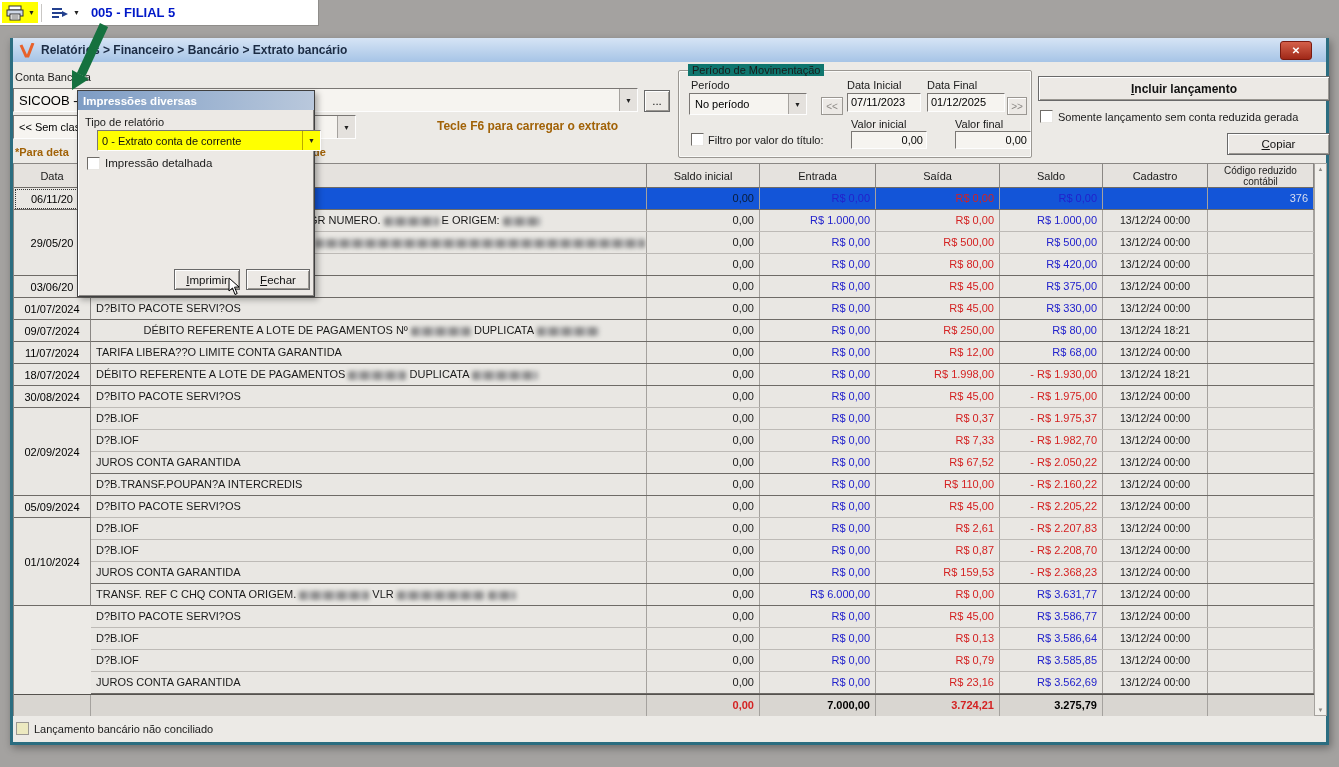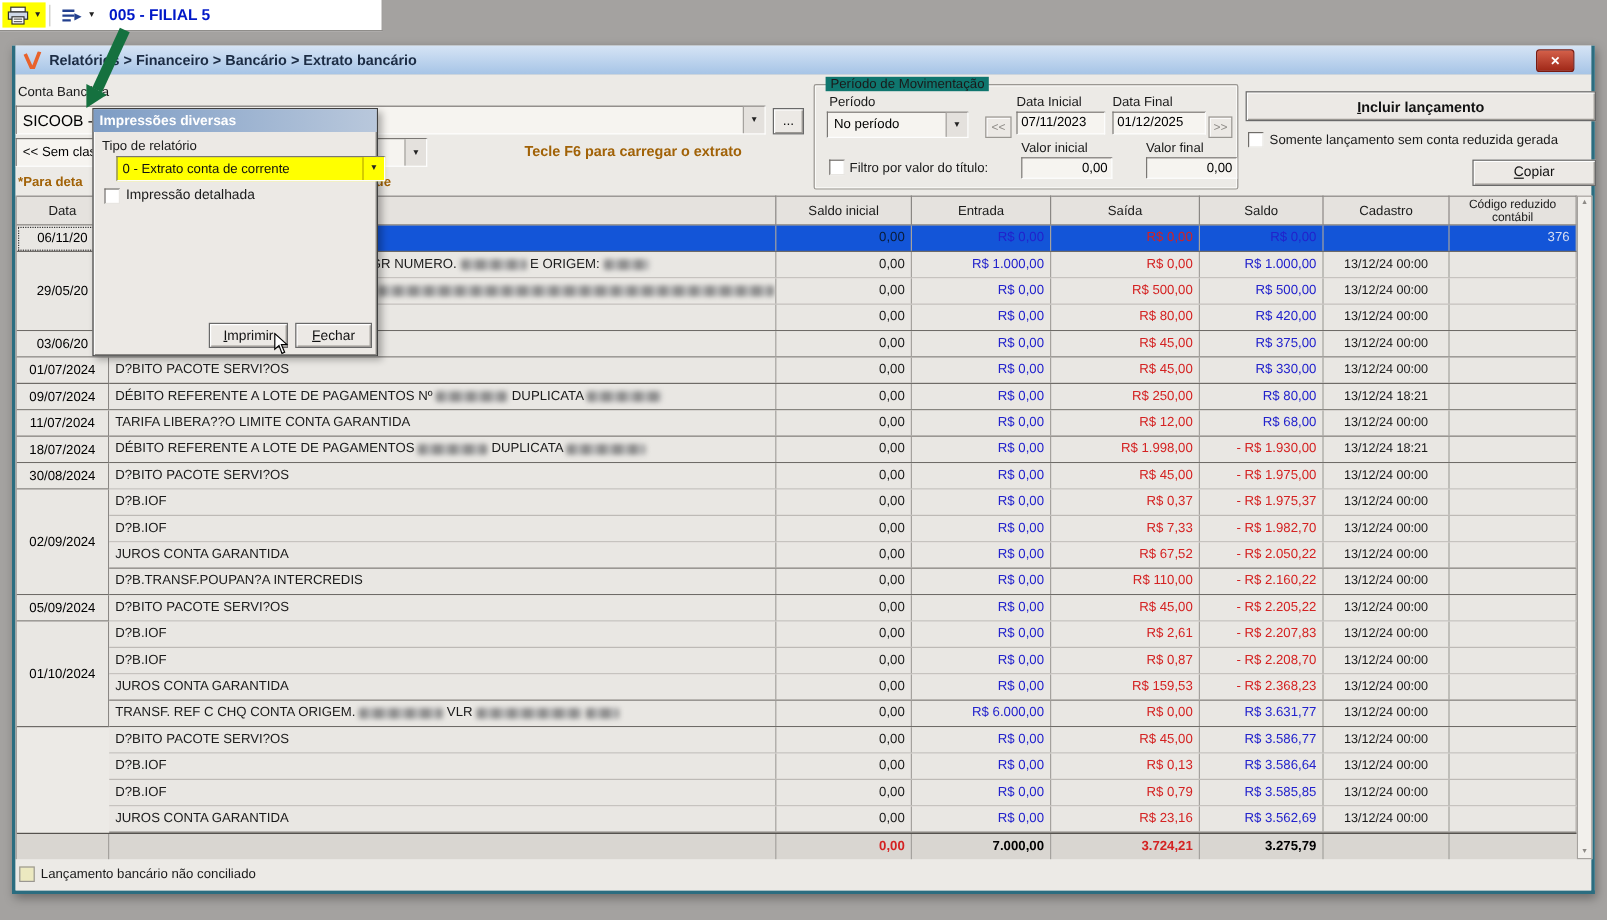--- a/index.html
+++ b/index.html
@@ -273,21 +273,21 @@
             <div class="trow gb">
               <div class="cell desc" style="width: 556px;"><span>D?BITO PACOTE SERVI?OS</span></div>
               <div class="cell num si" style="width: 113px;">0,00</div>
               <div class="cell num en" style="width: 116px;">R$ 0,00</div>
               <div class="cell num sa" style="width: 124px;">R$ 45,00</div>
               <div class="cell num pos" style="width: 103px;">R$ 330,00</div>
               <div class="cell cad" style="width: 105px;">13/12/24 00:00</div>
               <div class="cell num cod" style="width: 106px;"></div>
             </div>
             <div class="trow gb">
-              <div class="cell desc" style="width: 556px;"><span>DÉBITO REFERENTE A LOTE DE PAGAMENTOS Nº </span><span class="redact" style="width: 60px;"></span><span> DUPLICATA </span><span class="redact" style="width: 62px;"></span></div>
+              <div class="cell desc" style="width: 556px; text-align: center;"><span>DÉBITO REFERENTE A LOTE DE PAGAMENTOS Nº </span><span class="redact" style="width: 60px;"></span><span> DUPLICATA </span><span class="redact" style="width: 62px;"></span></div>
               <div class="cell num si" style="width: 113px;">0,00</div>
               <div class="cell num en" style="width: 116px;">R$ 0,00</div>
               <div class="cell num sa" style="width: 124px;">R$ 250,00</div>
               <div class="cell num pos" style="width: 103px;">R$ 80,00</div>
               <div class="cell cad" style="width: 105px;">13/12/24 18:21</div>
               <div class="cell num cod" style="width: 106px;"></div>
             </div>
             <div class="trow gb">
               <div class="cell desc" style="width: 556px;"><span>TARIFA LIBERA??O LIMITE CONTA GARANTIDA</span></div>
               <div class="cell num si" style="width: 113px;">0,00</div>

